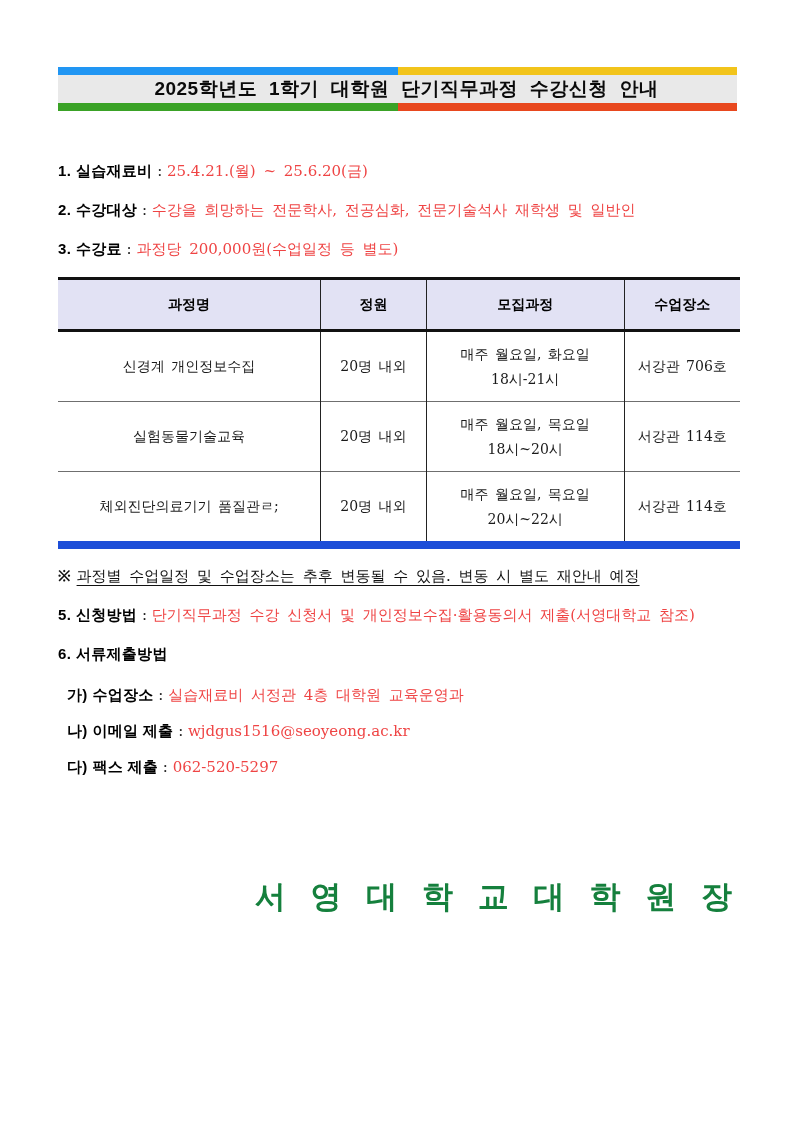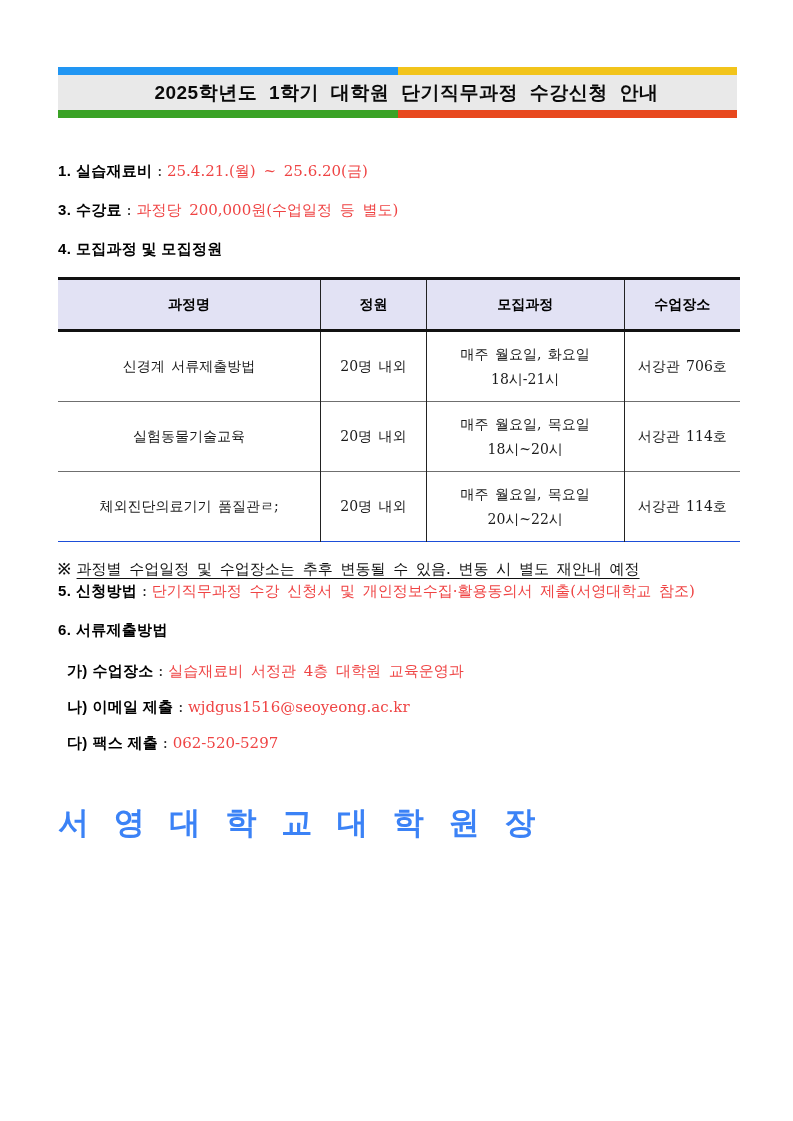--- a/index.html
+++ b/index.html
@@ -11,74 +11,74 @@
 
   
   .title-box { position:absolute; left:58px; top:67px; width:679px; }
   .bar { display:flex; height:8px; }
   .bar .half { flex:1 1 50%; }
   .bar-top .half-1 { background:var(--bar_blue); }
   .bar-top .half-2 { background:var(--bar_yellow); }
   .bar-bottom .half-1 { background:var(--bar_green); }
   .bar-bottom .half-2 { background:var(--bar_red); }
   .title-inner {
-    background:var(--title_bg); height:35px;
+    background:var(--title_bg); height:28px;
     display:flex; align-items:center; justify-content:center;
     font-family:"Liberation Sans", sans-serif; font-weight:bold;
     font-size:19px; letter-spacing:0.5px; word-spacing:6px; color:#0a0a0a;padding-left:18px;
   }
 
   
   .content { position:absolute; left:58px; top:160px; width:681px; }
 
   .item-line { font-size:15px; line-height:21px; margin-bottom:17px; white-space:nowrap; }
   .num, .label {
     font-family:"Liberation Sans", sans-serif; font-weight:bold;
     font-size:15px; letter-spacing:0.3px; color:#000;
   }
   .sep { font-family:"DejaVu Serif", serif; color:#222; }
   .value { font-family:"DejaVu Serif", serif; color:#ef4444; word-spacing:3px; }
 
   
   table.courses {
     width:682px; border-collapse:collapse; table-layout:fixed;
     margin:15px 0 16px 0;
-    border-top:3px solid #111; border-bottom:1px solid #1d4ed8;
+    border-top:3px solid #111; border-bottom:8px solid #1d4ed8;
   }
   table.courses col.c1 { width:38.5%; }
   table.courses col.c2 { width:15.5%; }
   table.courses col.c3 { width:29%; }
   table.courses col.c4 { width:17%; }
   table.courses th {
     background:var(--header_bg); height:47px;
     font-family:"Liberation Sans", sans-serif; font-weight:bold; font-size:14px;
     border-bottom:3px solid #111; color:#000;
   }
   table.courses td {
     height:67px; text-align:center; vertical-align:middle;
     font-size:14px; color:#1a1a1a; word-spacing:2px;
   }
   table.courses tbody tr + tr td { border-top:1px solid #6f6f6f; }
   table.courses th + th, table.courses td + td { border-left:1.5px solid #222; }
   .sched-line { line-height:25px; }
 
   
-  .note-line { font-size:15px; line-height:21px; white-space:nowrap; }
+  .note-line { font-size:15px; line-height:21px; margin-bottom:17px; white-space:nowrap; }
   .note-marker { font-family:"Liberation Sans", sans-serif; font-weight:bold; margin-right:6px; }
   .note-text { text-decoration:underline; text-underline-offset:4px; word-spacing:3px; }
 
   
   .sub-items { margin-left:9px; margin-top:19px; }
   .sub-items .item-line { margin-bottom:14px; }
 
   
   .signature {
-    margin-top:48px; text-align:left;
+    margin-top:98px; text-align:right;
     font-family:"DejaVu Serif", serif; font-weight:bold;
-    font-size:31px; letter-spacing:7px; color:#3b82f6; white-space:nowrap;
+    font-size:31px; letter-spacing:7px; color:#15803d; white-space:nowrap;
   }
 </style>
 </head>
 <body>
 
 <div class="page">
 
   <div class="title-box">
     <div class="bar bar-top">
       <div class="half half-1"></div>
@@ -91,46 +91,46 @@
     </div>
   </div>
 
   <div class="content">
 
     <div class="item-line">
       <span class="num">1.</span>
       <span class="label">실습재료비</span><span class="sep"> : </span><span class="value">25.4.21.(월) ~ 25.6.20(금)</span>
     </div>
     <div class="item-line">
+      <span class="num">2.</span>
+      <span class="label">수강대상</span><span class="sep"> : </span><span class="value">수강을 희망하는 전문학사, 전공심화, 전문기술석사 재학생 및 일반인</span>
+    </div>
+    <div class="item-line">
       <span class="num">3.</span>
       <span class="label">수강료</span><span class="sep"> : </span><span class="value">과정당 200,000원(수업일정 등 별도)</span>
-    </div>
-    <div class="item-line">
-      <span class="num">4.</span>
-      <span class="label">모집과정 및 모집정원</span>
     </div>
 
     <table class="courses">
       <colgroup>
           <col class="c1">
           <col class="c2">
           <col class="c3">
           <col class="c4">
         </colgroup>
       <thead>
         <tr>
           <th>과정명</th>
           <th>정원</th>
           <th>모집과정</th>
           <th>수업장소</th>
         </tr>
       </thead>
       <tbody>
         <tr>
-          <td>신경계 서류제출방법</td>
+          <td>신경계 개인정보수집</td>
           <td>20명 내외</td>
           <td>
             <div class="sched-line">매주 월요일, 화요일</div>
             <div class="sched-line">18시-21시</div>
           </td>
           <td>서강관 706호</td>
         </tr>
         <tr>
           <td>실험동물기술교육</td>
           <td>20명 내외</td>

